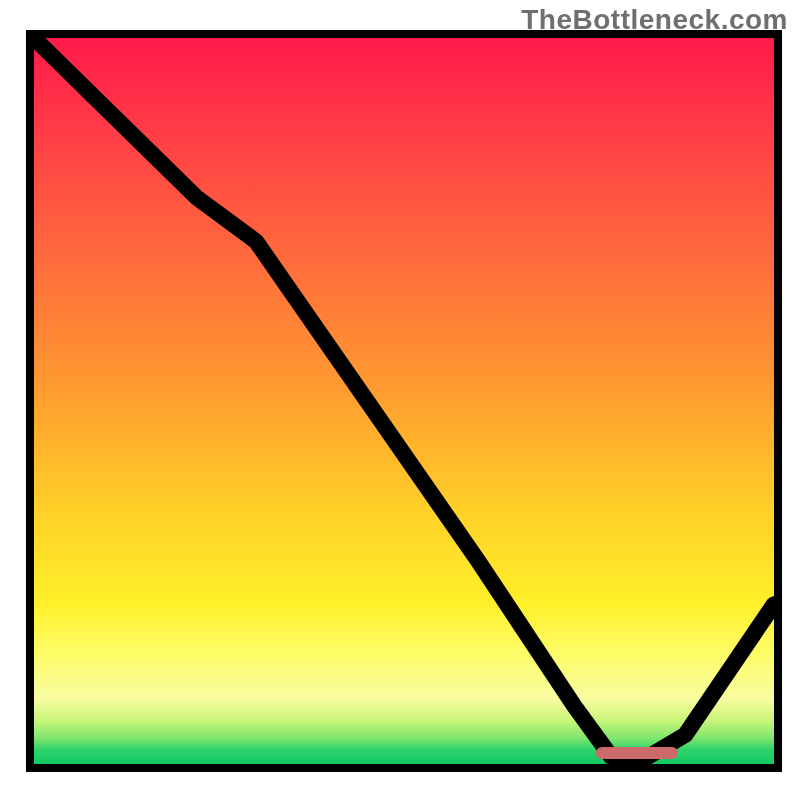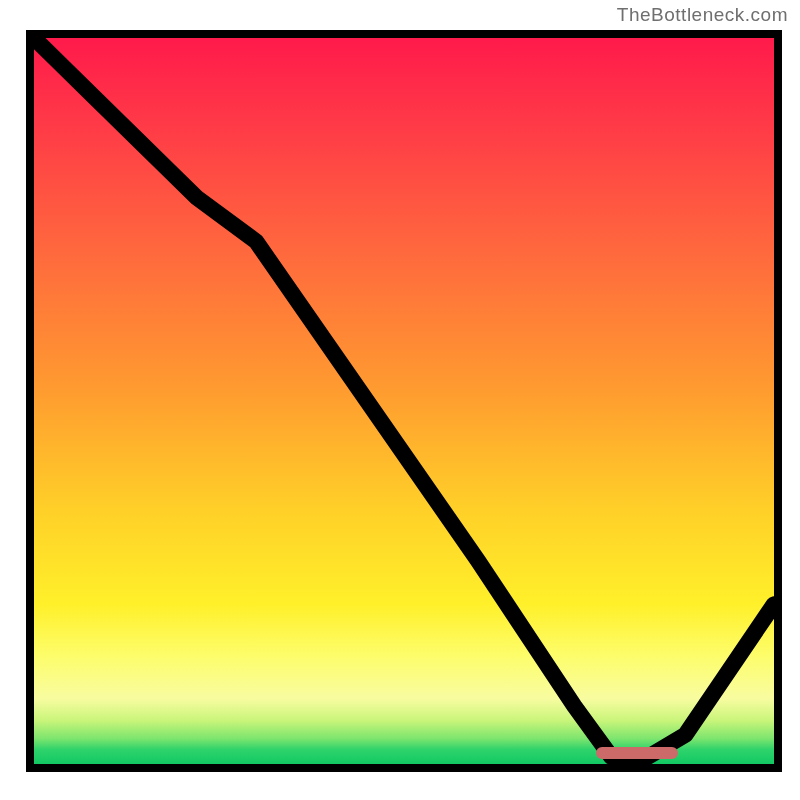--- a/index.html
+++ b/index.html
@@ -12,22 +12,22 @@
   }
   .container {
     position: relative;
     width: 800px;
     height: 800px;
   }
   .watermark {
     position: absolute;
     top: 4px;
     right: 12px;
-    font-size: 19px;
-    font-weight: 400;
+    font-size: 28px;
+    font-weight: 700;
     color: #6f6f6f;
     letter-spacing: 0.5px;
     text-align: right;
   }
   .plot-frame {
     position: absolute;
     
     left: 26px;
     top: 30px;
     width: 756px;   

